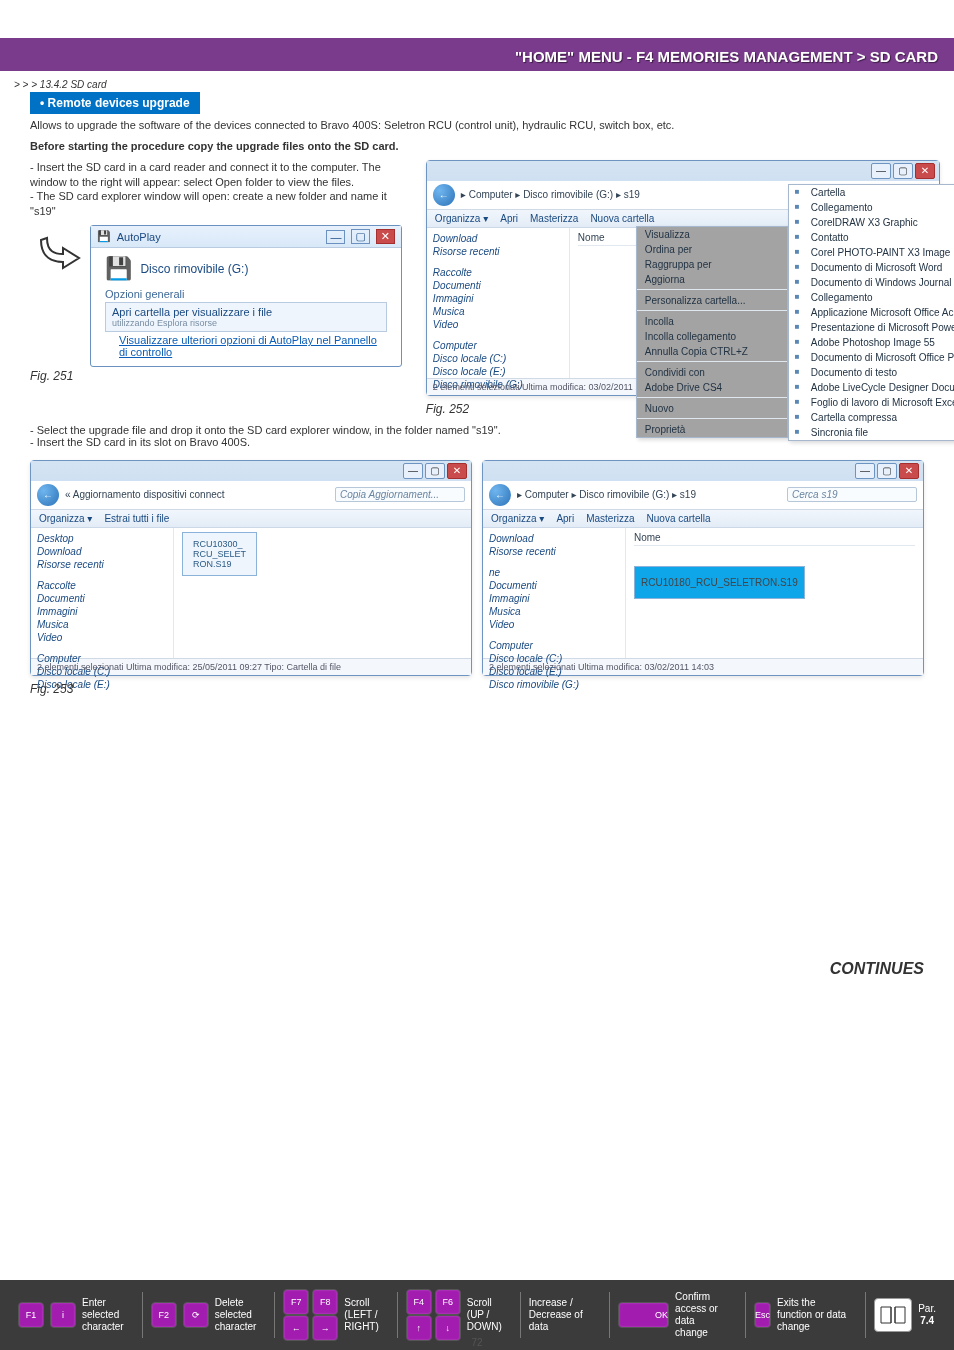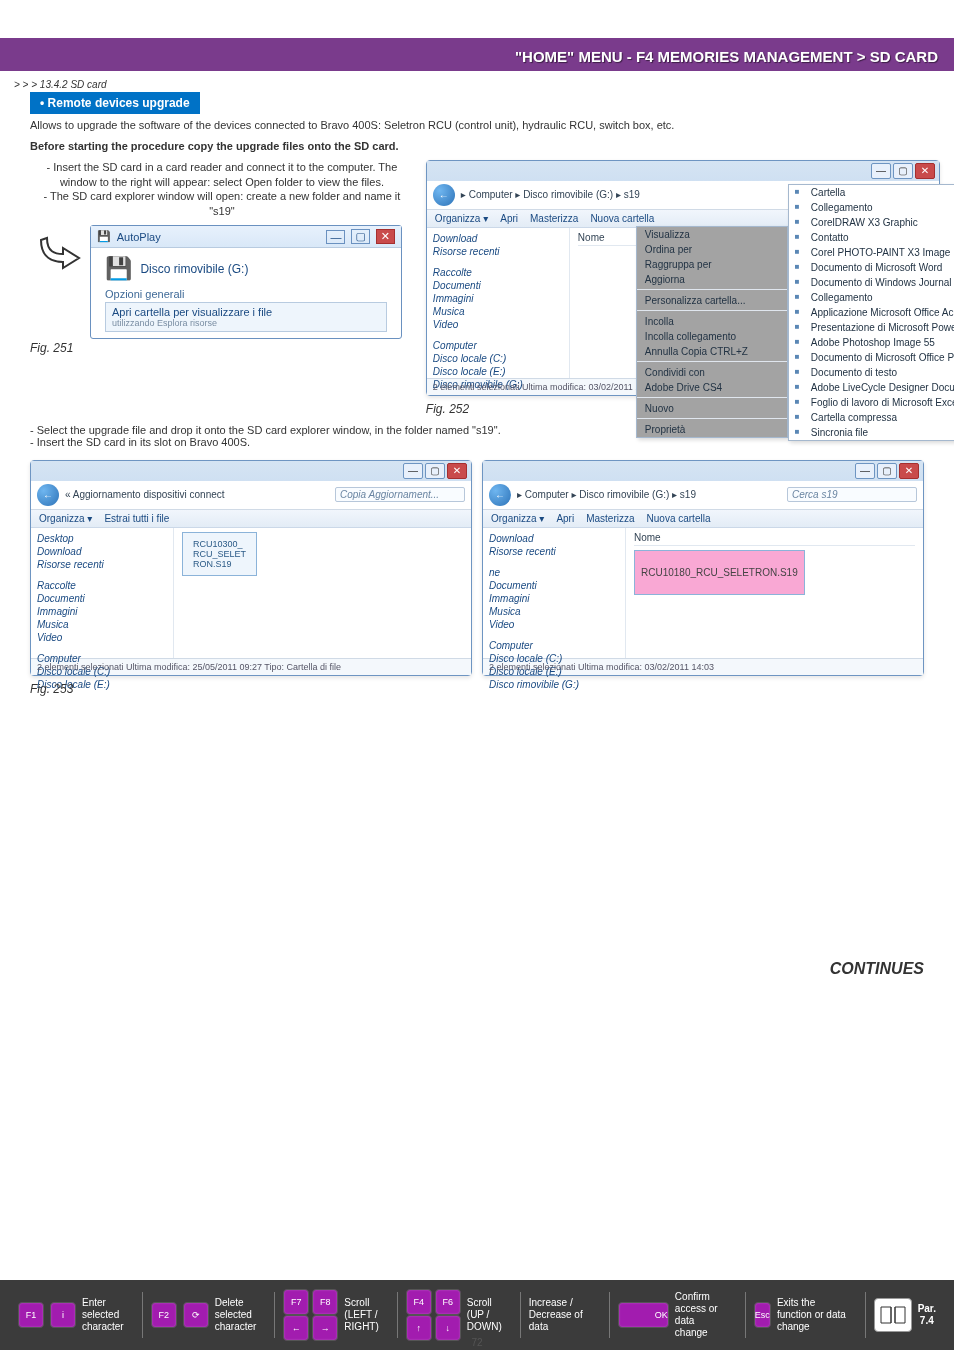--- a/index.html
+++ b/index.html
@@ -240,21 +240,21 @@
   <div class="crumb">&gt; &gt; &gt; 13.4.2 SD card</div>
 
   <div class="section-tag">• Remote devices upgrade</div>
 
   <div class="body-text">Allows to upgrade the software of the devices connected to Bravo 400S: Seletron RCU (control unit), hydraulic RCU, switch box, etc.</div>
   <div class="body-text" style="font-weight:bold;">Before starting the procedure copy the upgrade files onto the SD card.</div>
 
   <div class="two-col">
 
     <div class="col-left">
-      <div class="body-text" style="padding-left:0;padding-right:4px;white-space:pre-line;text-align:center;">- Insert the SD card in a card reader and connect it to the computer. The window to the right will appear: select Open folder to view the files.
+      <div class="body-text" style="padding-left:0;padding-right:4px;white-space:pre-line;">- Insert the SD card in a card reader and connect it to the computer. The window to the right will appear: select Open folder to view the files.
 - The SD card explorer window will open: create a new folder and name it "s19"</div>
 
       <div style="display:flex;align-items:flex-start;gap:6px;margin-top:4px;">
         <div class="arrow">
           <svg viewBox="0 0 48 48">
               <path d="M8 12 C8 30 20 34 30 34 L30 40 L46 30 L30 20 L30 26 C22 26 14 24 14 10 Z" fill="none" stroke="#333" stroke-width="2"></path>
             </svg>
         </div>
         <div class="autoplay">
           <div class="ap-title">
@@ -268,20 +268,21 @@
           <div class="ap-body">
             <div style="display:flex;align-items:center;gap:8px;">
               <span style="font-size:22px;">💾</span>
               <span style="color:#1a4a82;font-size:12px;">Disco rimovibile (G:)</span>
             </div>
             <div class="grp">Opzioni generali</div>
             <div style="border:1px solid #b8cbe0;background:#eef5fc;padding:3px 6px;">
               <div>Apri cartella per visualizzare i file</div>
               <div style="color:#7a8ea3;font-size:9px;">utilizzando Esplora risorse</div>
             </div>
+            <a class="lnk">Visualizzare ulteriori opzioni di AutoPlay nel Pannello di controllo</a>
           </div>
         </div>
       </div>
       <div class="fig-caption" style="padding-left:0;">Fig. 251</div>
     </div>
 
     <div class="col-right" style="position:relative;">
       <div class="win">
         <div class="win-top">
             <span>—</span>
@@ -442,21 +443,21 @@
             <div>Musica</div>
             <div>Video</div>
             <div style="height: 6px;"></div>
             <div>Computer</div>
             <div>Disco locale (C:)</div>
             <div>Disco locale (E:)</div>
             <div>Disco rimovibile (G:)</div>
           </div>
         <div class="content">
           <div style="color:#345;border-bottom:1px solid #e1e8f0;padding-bottom:2px;">Nome</div>
-          <div style="margin-top:4px;border:1px solid #8bb3d9;background:#f9a8d4;padding:16px 6px;display:inline-block;">RCU10180_RCU_SELETRON.S19</div>
+          <div style="margin-top:20px;border:1px solid #8bb3d9;background:#0ea5e9;padding:10px 6px;display:inline-block;">RCU10180_RCU_SELETRON.S19</div>
         </div>
       </div>
       <div class="status">2 elementi selezionati  Ultima modifica: 03/02/2011 14:03</div>
     </div>
   </div>
   <div class="fig-caption">Fig. 253</div>
 
   <div class="continues">CONTINUES</div>
 
   
@@ -516,20 +517,20 @@
       <div class="key" style="width:30px;">Esc</div>
       <div class="txt">Exits the function or data change</div>
     </div>
     <div class="cell" style="flex:0 0 auto;">
       <div class="man-icon">
         <svg width="28" height="22" viewBox="0 0 28 22">
             <path d="M2 3 h10 v16 h-10 z M16 3 h10 v16 h-10 z M12 3 v16 M16 3 v16" fill="none" stroke="#333"></path>
           </svg>
       </div>
       <div class="txt" style="color:#fff;text-align:center;">
-        <div style="font-weight:bold;">Par.</div>
+        <div style="font-weight:normal;">Par.</div>
         <div style="font-weight:bold;">7.4</div>
       </div>
     </div>
   </div>
 
   <div class="page-num">72</div>
 </div>
 
 </body></html>

